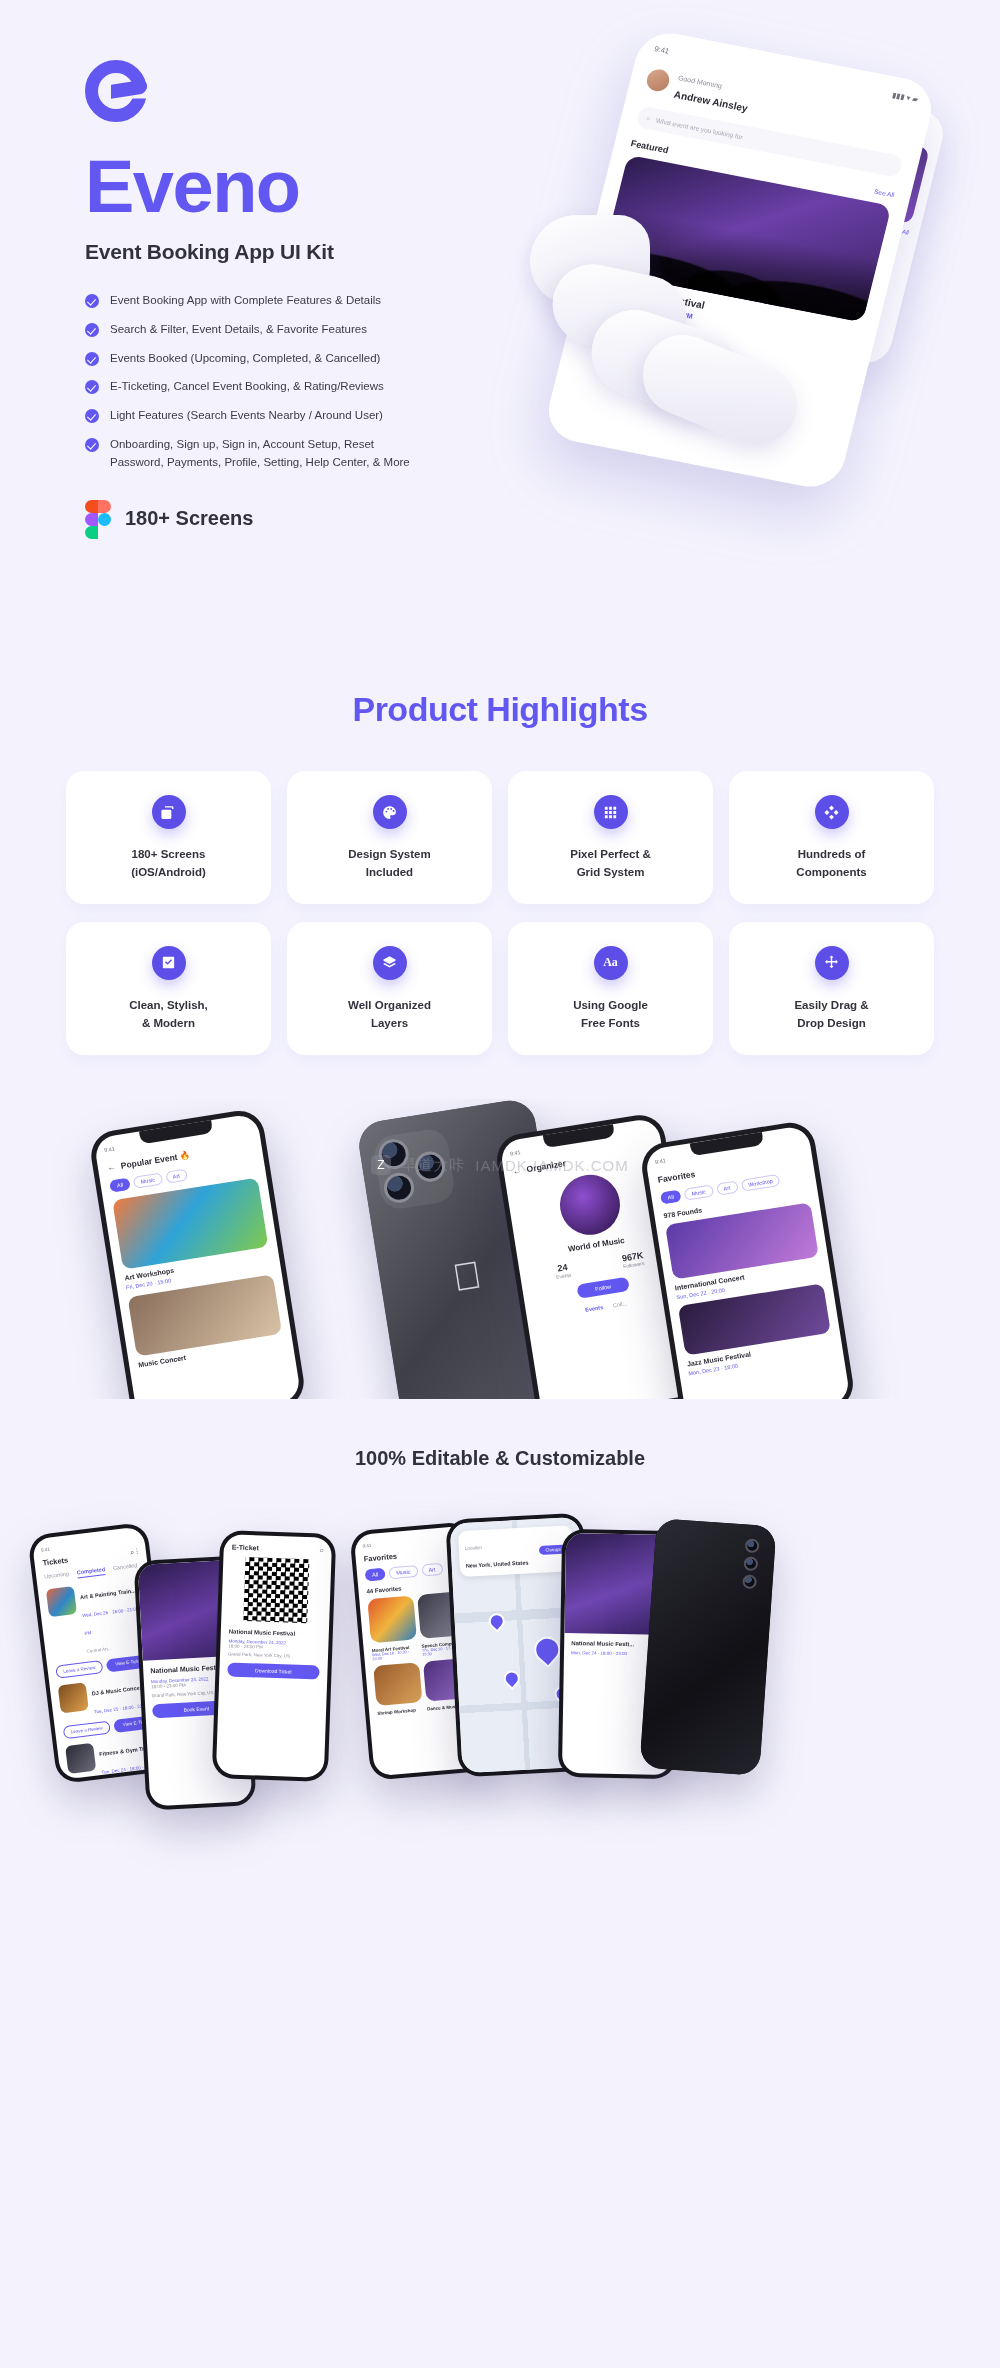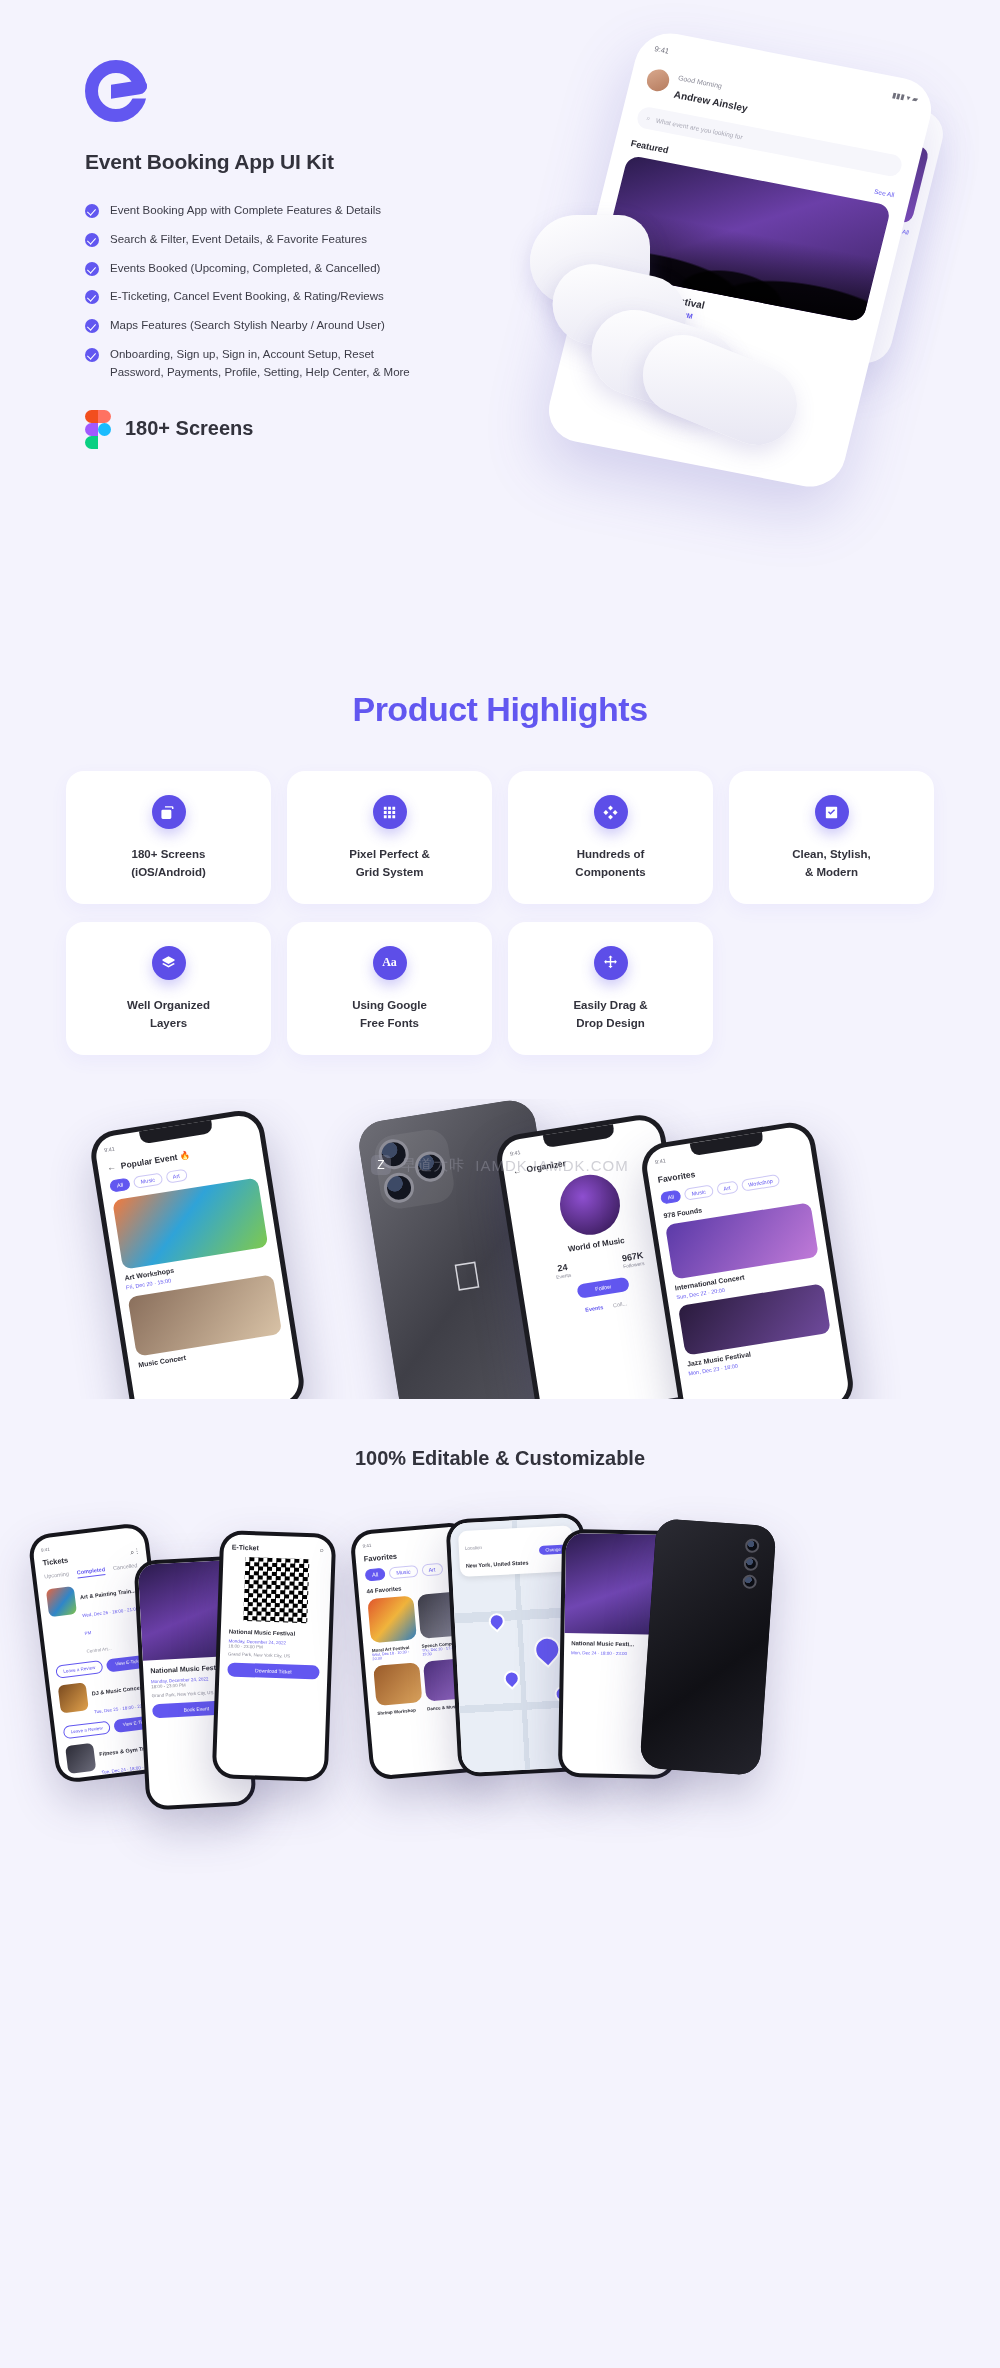--- a/index.html
+++ b/index.html
@@ -360,20 +360,21 @@
 </head>
 <body>
 
 <section class="hero">
 
   <div class="logo-mark">
     <span class="ring"></span>
       <span class="bar"></span>
   </div>
 
+  <h1 class="brand-title">Eveno</h1>
   <h2 class="brand-sub">Event Booking App UI Kit</h2>
 
   <ul class="feature-list">
     <li>
       <span class="check-icon"></span>
       <span>Event Booking App with Complete Features &amp; Details</span>
     </li>
     <li>
       <span class="check-icon"></span>
       <span>Search &amp; Filter, Event Details, &amp; Favorite Features</span>
@@ -381,21 +382,21 @@
     <li>
       <span class="check-icon"></span>
       <span>Events Booked (Upcoming, Completed, &amp; Cancelled)</span>
     </li>
     <li>
       <span class="check-icon"></span>
       <span>E-Ticketing, Cancel Event Booking, &amp; Rating/Reviews</span>
     </li>
     <li>
       <span class="check-icon"></span>
-      <span>Maps Features (Search Stylish Nearby / Around User)</span>
+      <span>Light Features (Search Events Nearby / Around User)</span>
     </li>
     <li>
       <span class="check-icon"></span>
       <span>Onboarding, Sign up, Sign in, Account Setup, Reset Password, Payments, Profile, Setting, Help Center, &amp; More</span>
     </li>
   </ul>
 
   <div class="screens-badge">
     <span class="figma-logo">
       <i class="fg-a"></i>
@@ -468,20 +469,29 @@
         <svg viewBox="0 0 24 24">
             <path d="M7 3h10a2 2 0 0 1 2 2v2h-2V5H7zM4 8h10a2 2 0 0 1 2 2v9a2 2 0 0 1-2 2H4a2 2 0 0 1-2-2v-9a2 2 0 0 1 2-2z"></path>
           </svg>
       </span>
       <div class="hl-label">180+ Screens
 (iOS/Android)</div>
     </div>
 
 
 
+    <div class="hl-card">
+      <span class="hl-icon">
+        <svg viewBox="0 0 24 24">
+            <path d="M12 3a9 9 0 0 0 0 18c1 0 1.6-.7 1.6-1.5 0-.9-.8-1.3-.8-2.1 0-.8.7-1.4 1.5-1.4H16a5 5 0 0 0 5-5c0-4.4-4-8-9-8zm-4.5 9a1.3 1.3 0 1 1 0-2.6 1.3 1.3 0 0 1 0 2.6zm2.6-3.8a1.3 1.3 0 1 1 0-2.6 1.3 1.3 0 0 1 0 2.6zm4.4 0a1.3 1.3 0 1 1 0-2.6 1.3 1.3 0 0 1 0 2.6zm3.2 3a1.3 1.3 0 1 1 0-2.6 1.3 1.3 0 0 1 0 2.6z"></path>
+          </svg>
+      </span>
+      <div class="hl-label">Design System
+Included</div>
+    </div>
 
     <div class="hl-card">
       <span class="hl-icon">
         <svg viewBox="0 0 24 24">
             <path d="M4 4h4v4H4zm6 0h4v4h-4zm6 0h4v4h-4zM4 10h4v4H4zm6 0h4v4h-4zm6 0h4v4h-4zM4 16h4v4H4zm6 0h4v4h-4zm6 0h4v4h-4z"></path>
           </svg>
       </span>
       <div class="hl-label">Pixel Perfect &amp;
 Grid System</div>
     </div>

